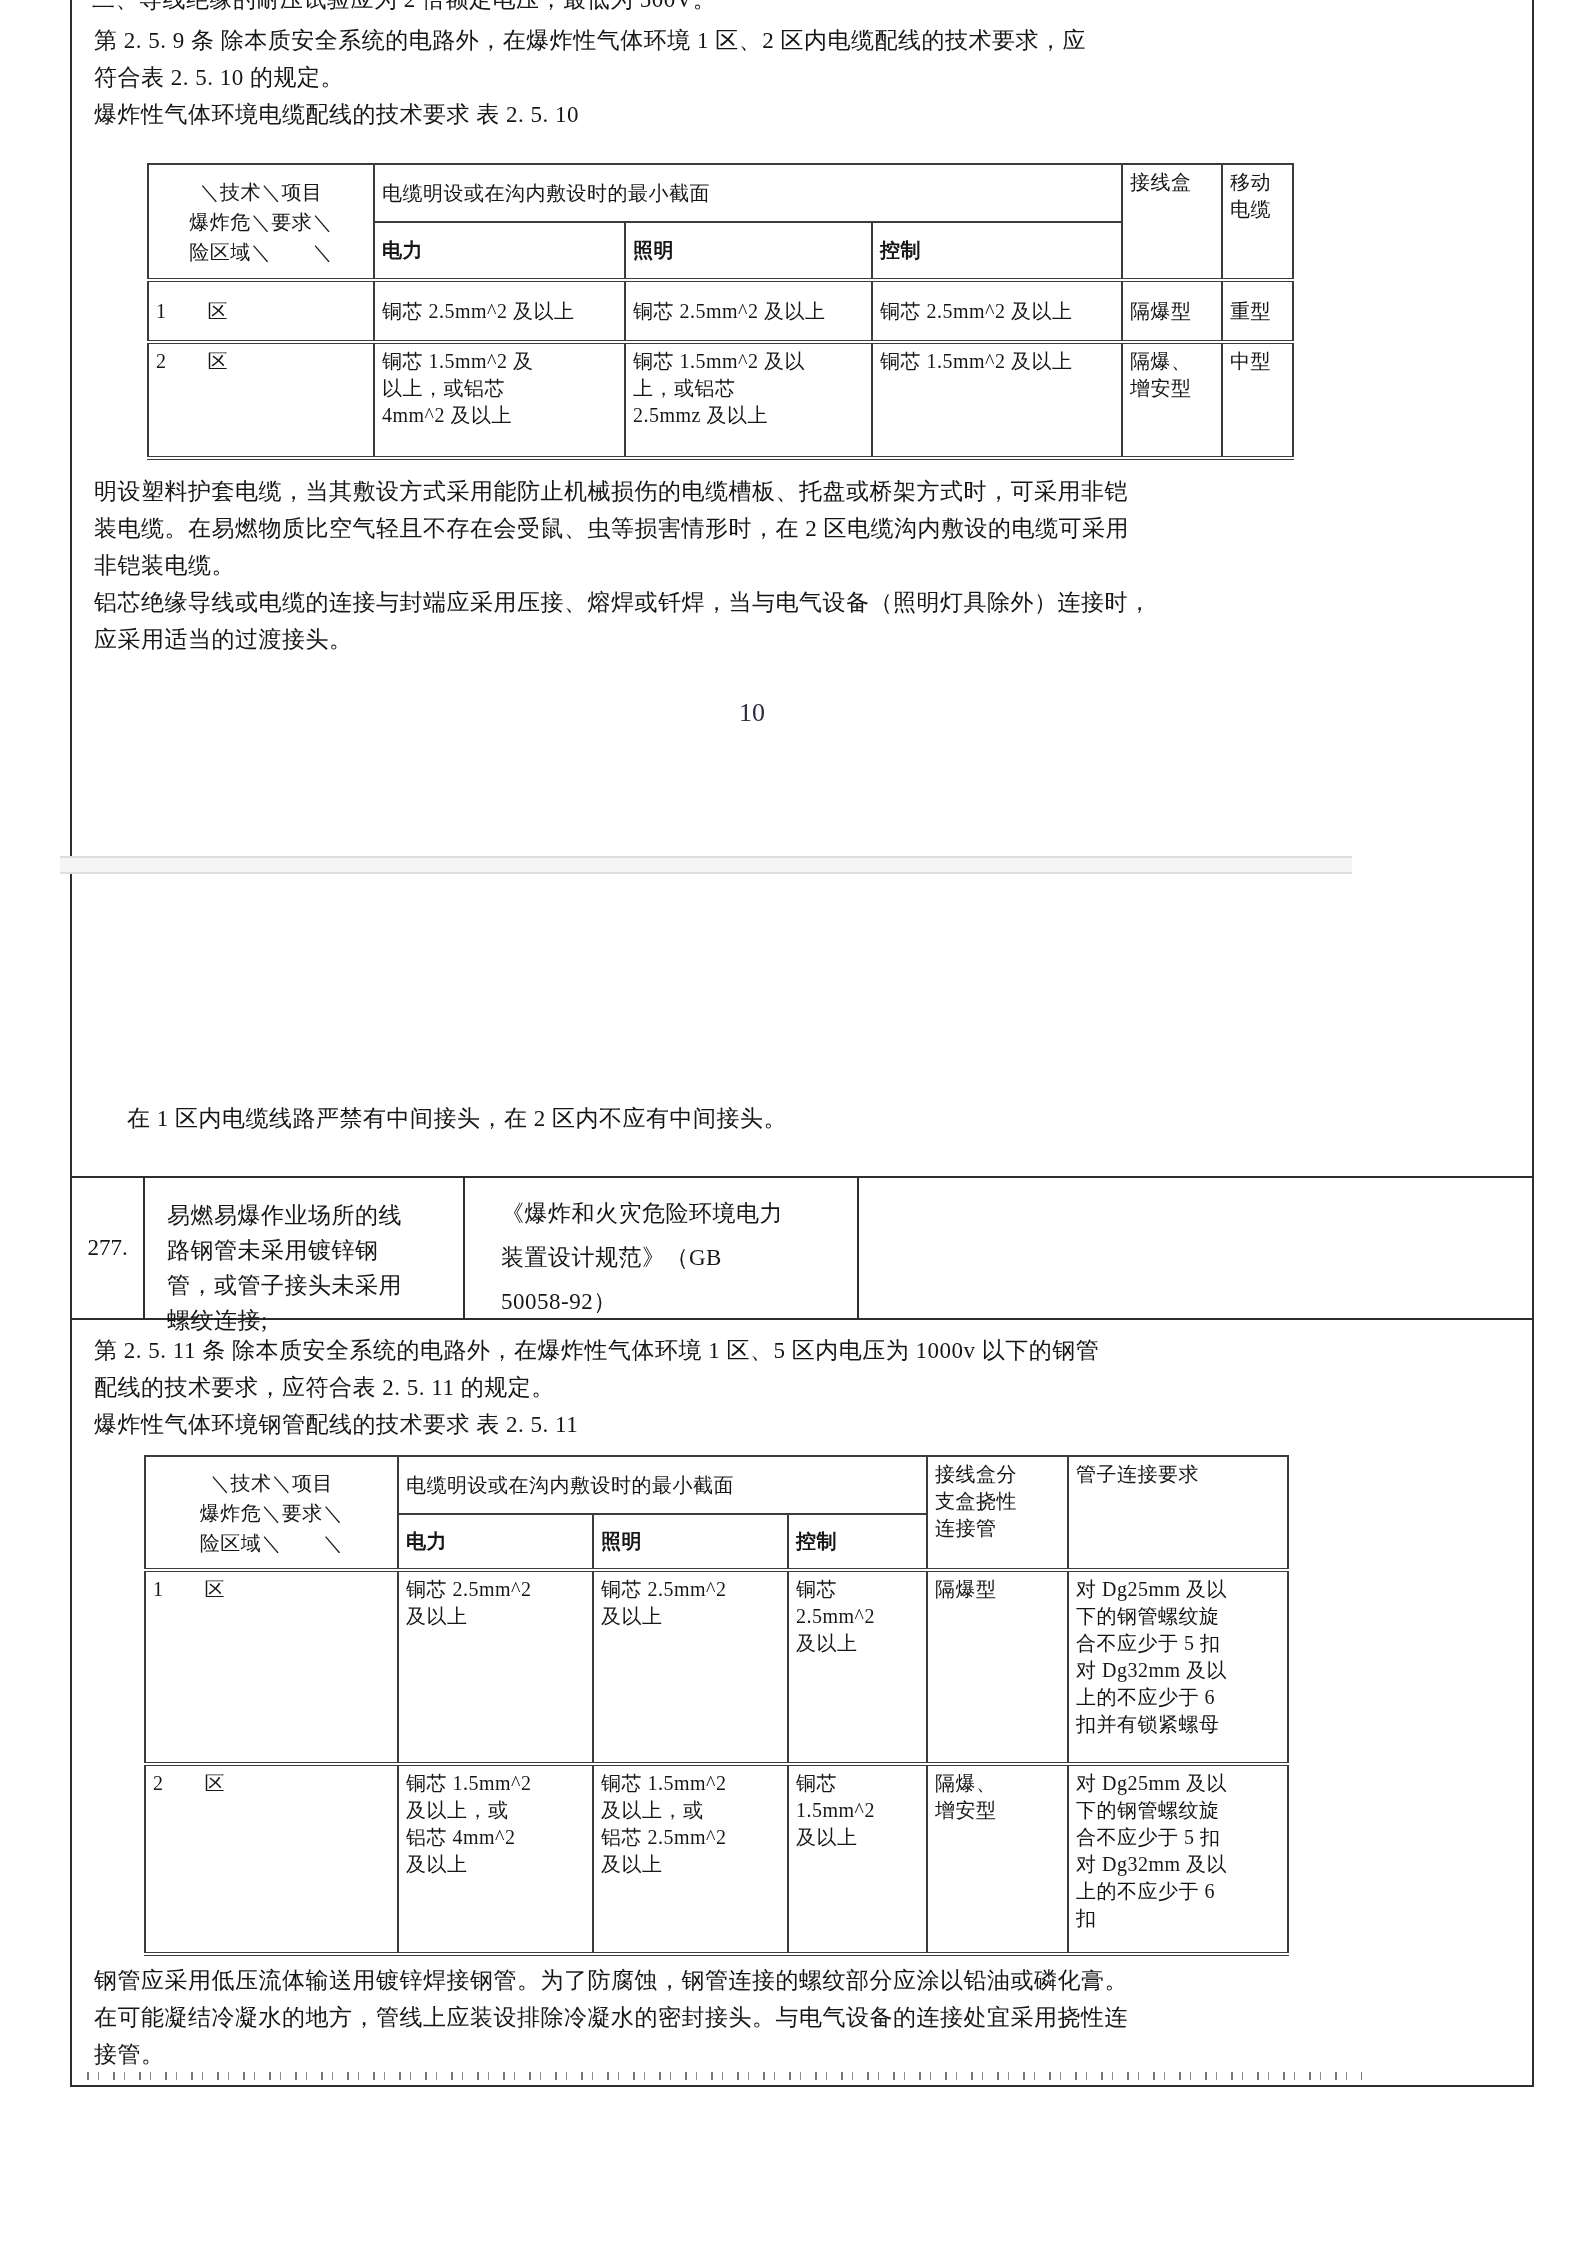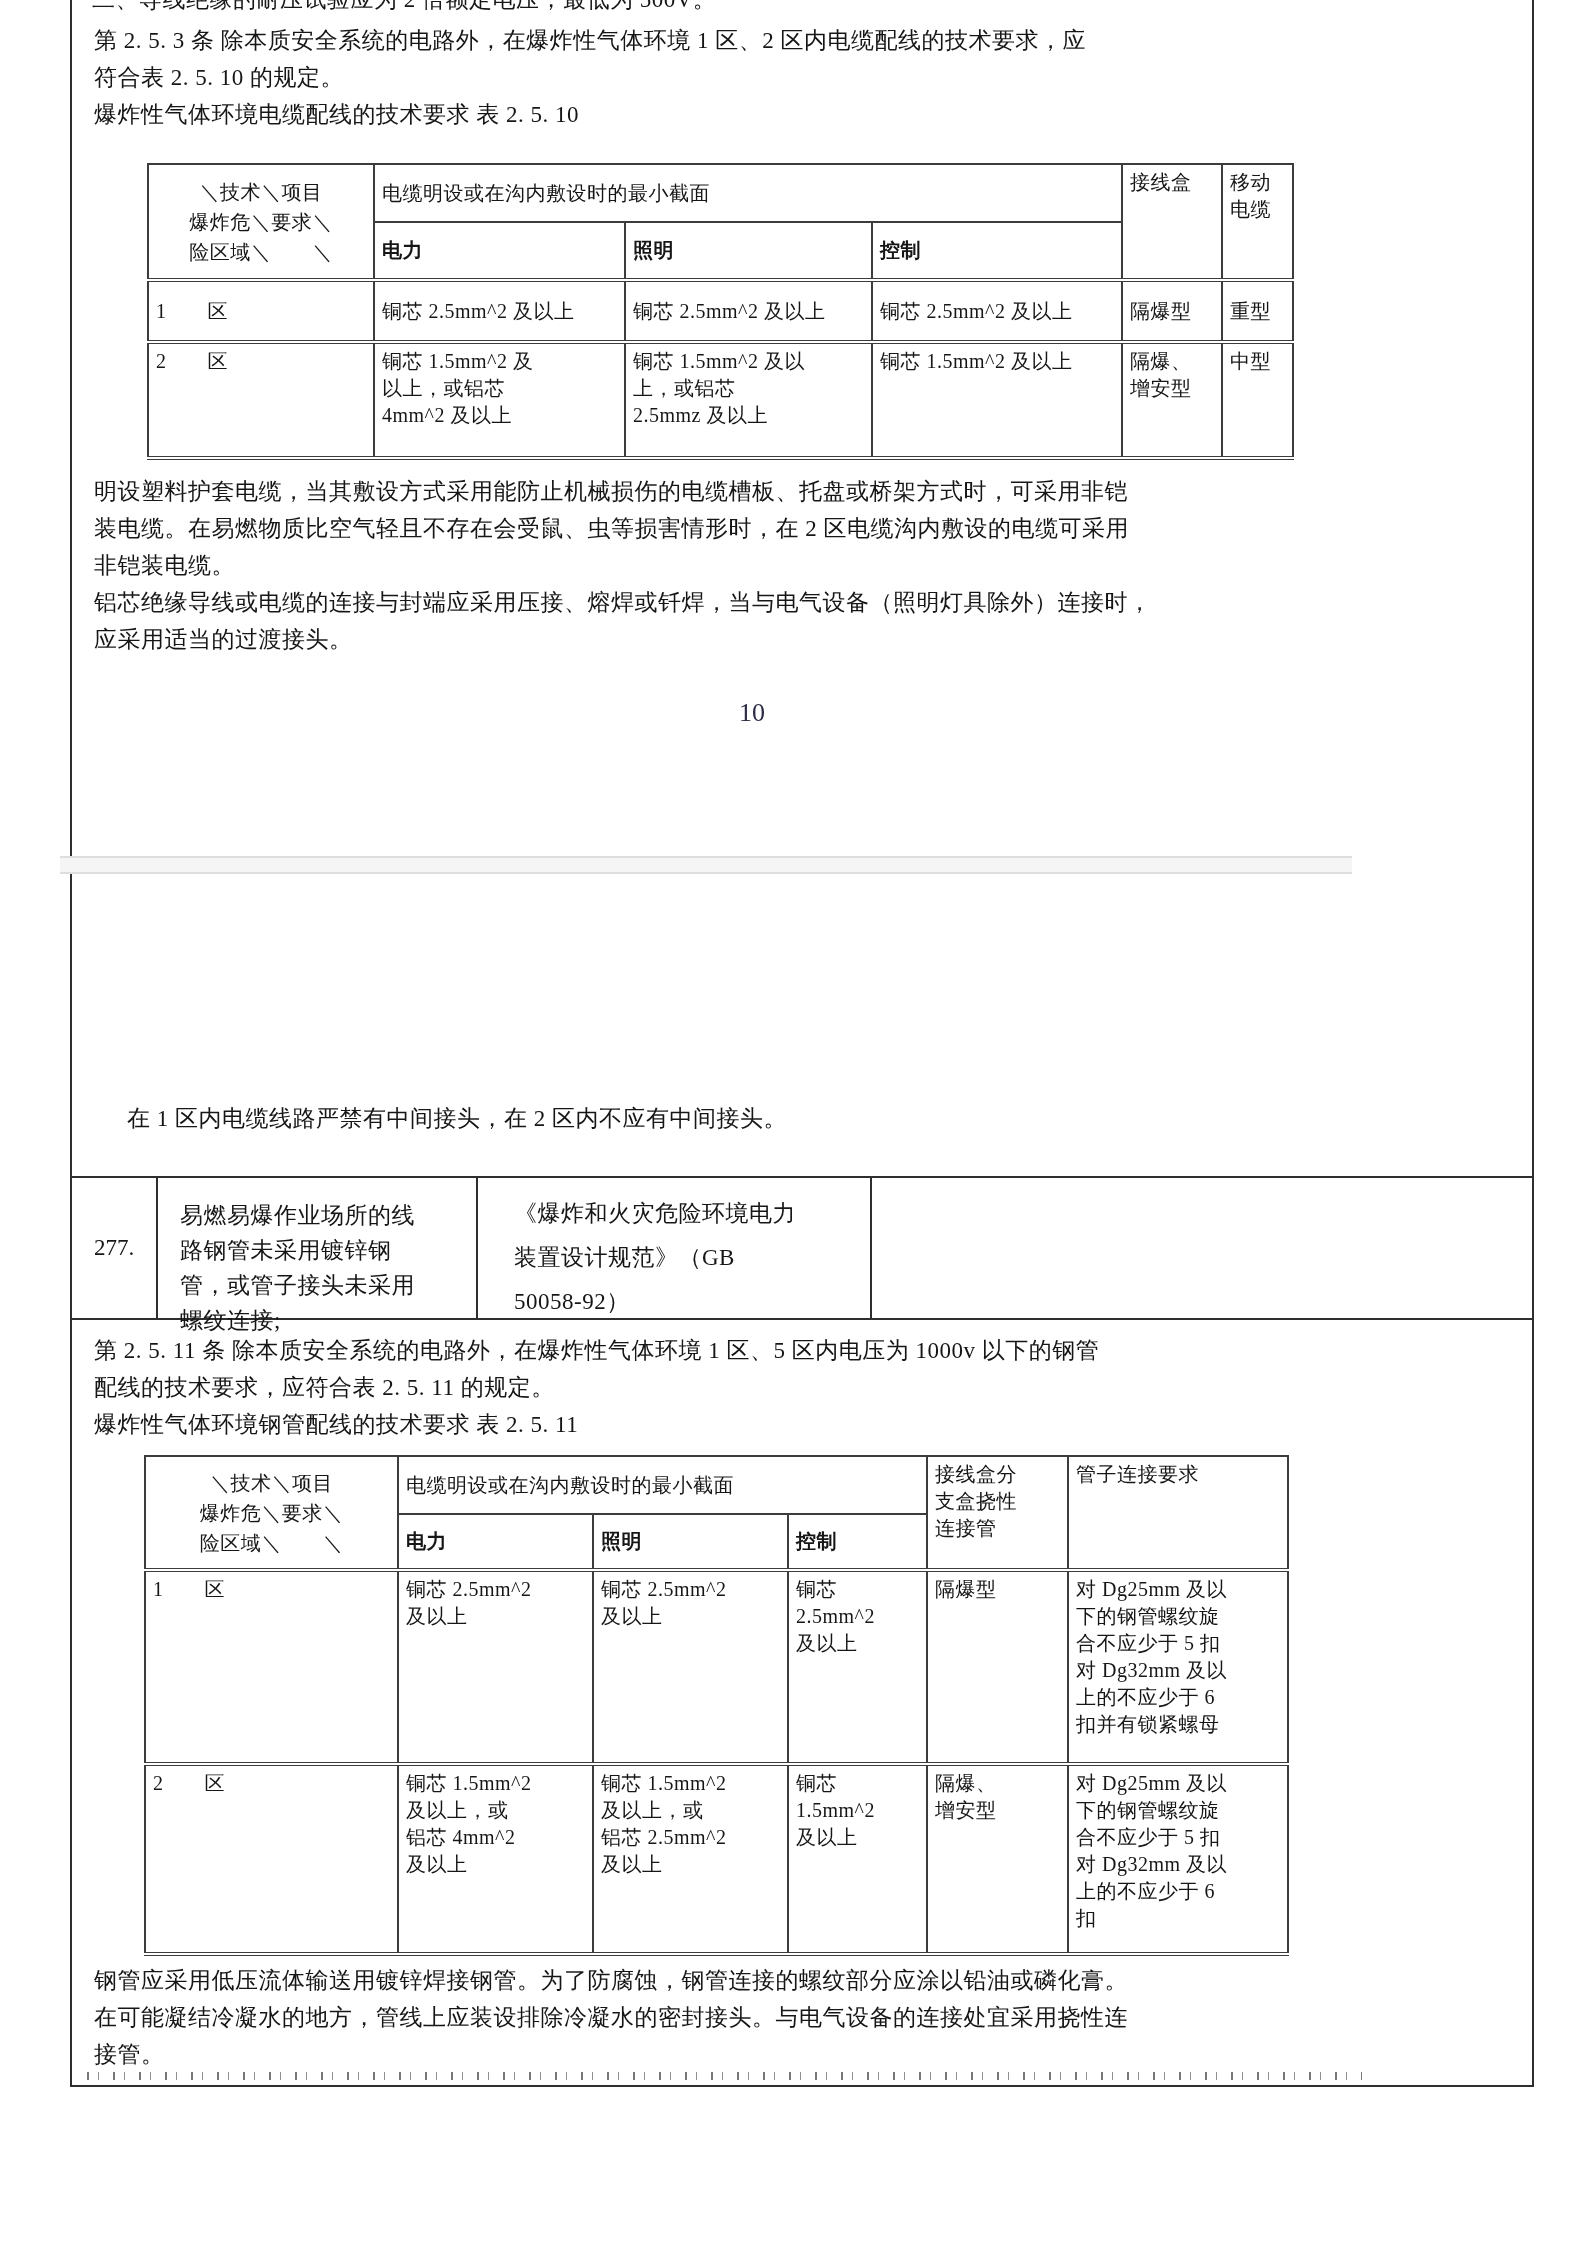--- a/index.html
+++ b/index.html
@@ -29,37 +29,37 @@
   table.tbl tr:last-child td{border-bottom:4px double #3c3c3c;}
   .t1 tr.hrow1{height:58px;} .t1 tr.hrow2{height:58px;}
   .t1 tr.r1{height:62px;} .t1 tr.r1 td{vertical-align:middle;}
   .t1 tr.r2{height:116px;}
   .t2 tr.hrow1{height:58px;} .t2 tr.hrow2{height:56px;}
   .t2 tr.r1{height:194px;} .t2 tr.r2{height:190px;}
   
   .row277{position:absolute;left:0;top:1176px;width:1460px;height:140px;
         border-top:2px solid #2e2e2e;border-bottom:2px solid #2e2e2e;display:flex;}
   .row277 .c{border-right:2px solid #2e2e2e;box-sizing:border-box;font-size:23px;}
-  .row277 .c1{width:86px;display:flex;align-items:center;justify-content:center;}
+  .row277 .c1{width:73px;display:flex;align-items:center;justify-content:center;}
   .row277 .c2{width:320px;padding:20px 10px 0 22px;line-height:35px;letter-spacing:0.5px;}
   .row277 .c3{width:394px;padding:14px 10px 0 36px;line-height:44px;letter-spacing:0.5px;}
   .row277 .c4{flex:1;border-right:none;}
   .mid-note{position:absolute;left:55px;top:1103px;font-size:23px;letter-spacing:0.5px;}
 </style>
 </head>
 <body>
 
 <div class="page">
   <div class="doc-box">
 
     <div class="clip-top">
       <span>二、导线绝缘的耐压试验应为 2 倍额定电压，最低为 500V。</span>
     </div>
 
-    <div class="para pre" style="left:22px;top:22px;width:1230px">第 2. 5. 3 条  除本质安全系统的电路外，在爆炸性气体环境 1 区、2 区内电缆配线的技术要求，应
+    <div class="para pre" style="left:22px;top:22px;width:1230px">第 2. 5. 9 条  除本质安全系统的电路外，在爆炸性气体环境 1 区、2 区内电缆配线的技术要求，应
 符合表 2. 5. 10 的规定。
 爆炸性气体环境电缆配线的技术要求  表 2. 5. 10</div>
 
     <table class="tbl t1" style="left:75px;top:163px;width:1145px">
       <colgroup>
         <col style="width:226px">
           <col style="width:251px">
           <col style="width:247px">
         <col style="width:250px">
           <col style="width:100px">

